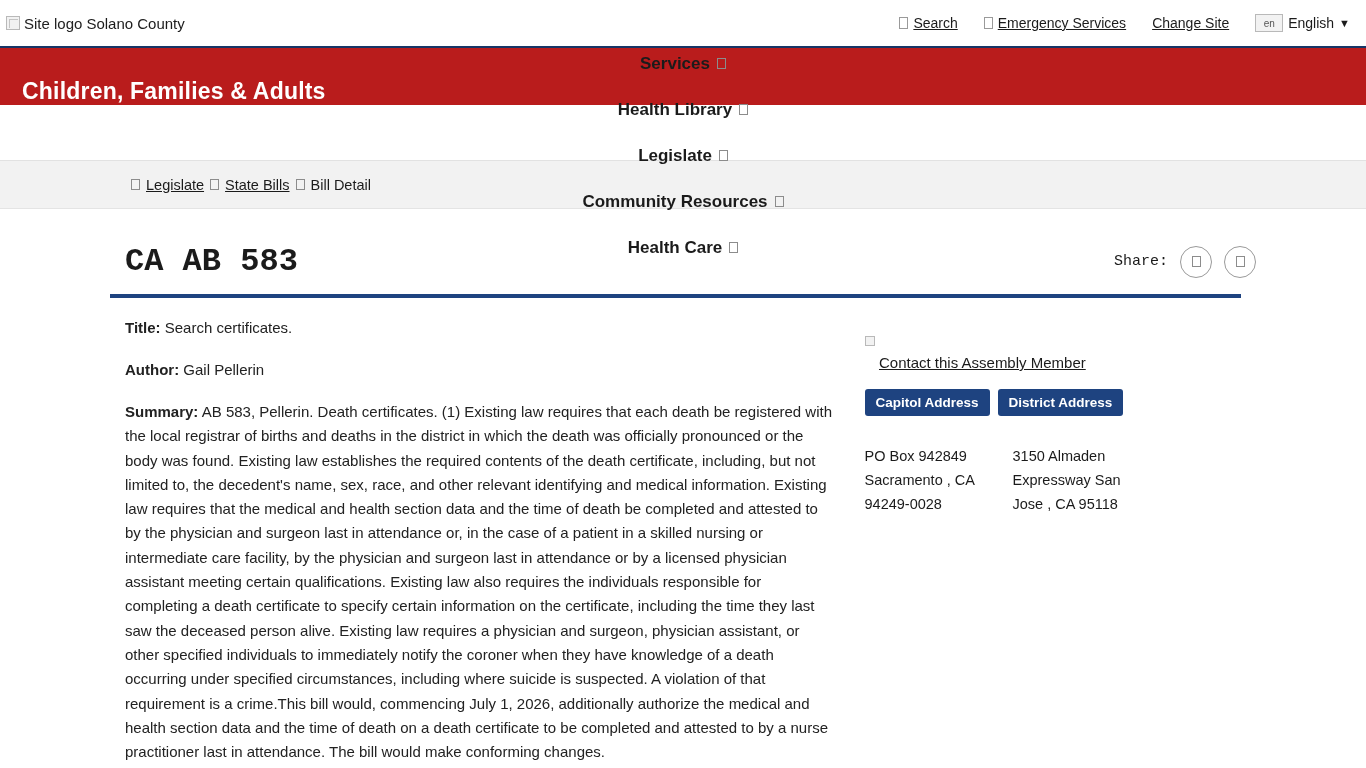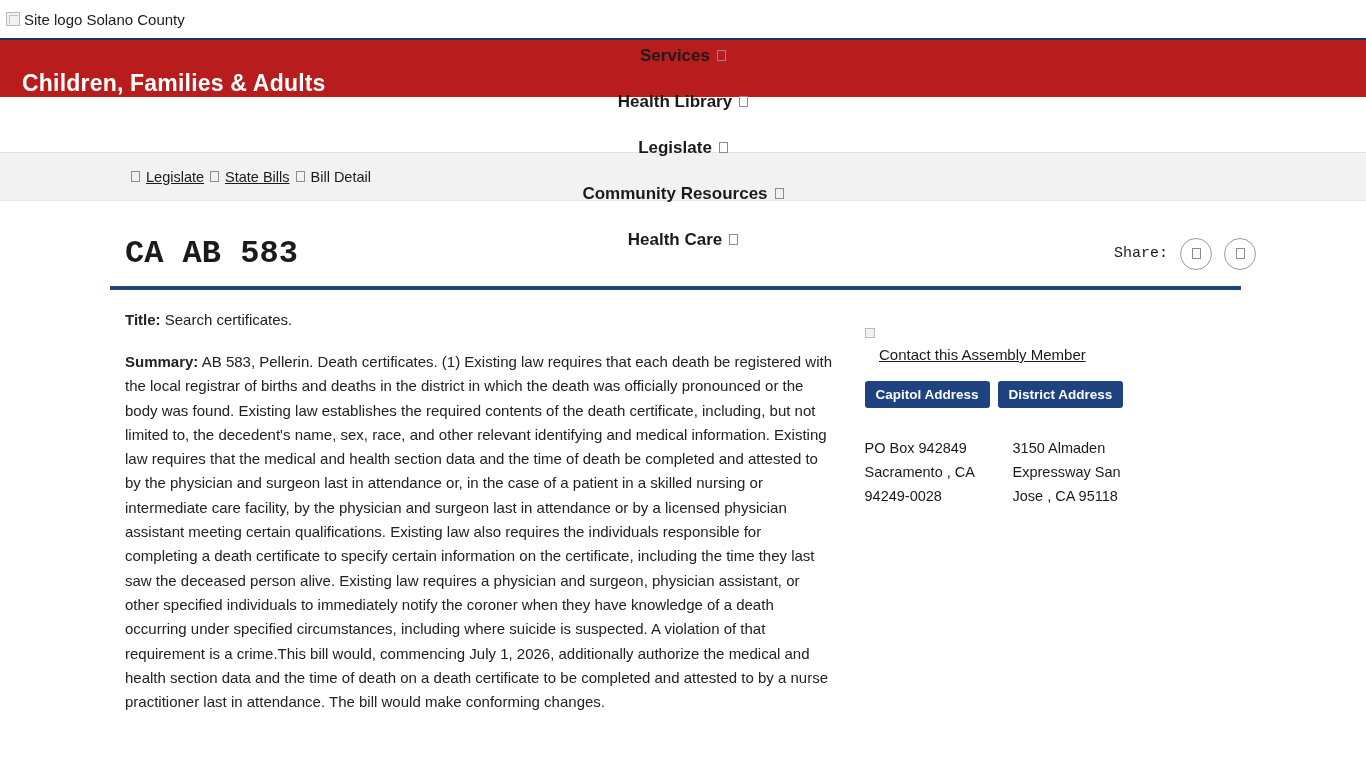--- a/index.html
+++ b/index.html
@@ -9,21 +9,21 @@
     width: 1366px;
     height: 768px;
     overflow: hidden;
     background: #ffffff;
     font-family: "Liberation Sans", sans-serif;
     color: #222222;
   }
 
   
   .topbar {
-    height: 38px;
+    height: 46px;
     background: #ffffff;
     display: flex;
     align-items: center;
     padding: 0 12px 0 0;
     position: relative;
   }
   .logo-wrap {
     display: flex;
     align-items: center;
     font-size: 15px;
@@ -272,20 +272,38 @@
 </head>
 <body>
 
 <div class="topbar">
   <div class="logo-wrap">
     <span class="broken-img"></span>
     <span>Site logo</span>
     <span class="logo-text">Solano County</span>
   </div>
 
+  <div class="top-right">
+    <a class="top-link">
+      <span class="glyph"></span>
+      <span class="label">Search</span>
+    </a>
+    <a class="top-link">
+      <span class="glyph"></span>
+      <span class="label">Emergency Services</span>
+    </a>
+    <a class="top-link underlined">
+      <span>Change Site</span>
+    </a>
+    <div class="lang">
+      <span class="flag">en</span>
+      <span>English</span>
+      <span class="caret">▼</span>
+    </div>
+  </div>
 </div>
 
 <div class="title-band">
   <h1>Children, Families &amp; Adults</h1>
 </div>
 
 <nav class="mainnav">
   <a class="navitem">
     <span>Home</span>
   </a>
@@ -336,20 +354,24 @@
   </div>
 
   <div class="rule"></div>
 
   <div class="cols">
     <div class="leftcol">
       <div class="field">
         <b>Title:</b>
         <span>Search certificates.</span>
       </div>
+      <div class="field">
+        <b>Author:</b>
+        <span>Gail Pellerin</span>
+      </div>
       <div class="summary">
         <b>Summary:</b>
         <span>AB 583, Pellerin. Death certificates. (1) Existing law requires that each death be registered with the local registrar of births and deaths in the district in which the death was officially pronounced or the body was found. Existing law establishes the required contents of the death certificate, including, but not limited to, the decedent's name, sex, race, and other relevant identifying and medical information. Existing law requires that the medical and health section data and the time of death be completed and attested to by the physician and surgeon last in attendance or, in the case of a patient in a skilled nursing or intermediate care facility, by the physician and surgeon last in attendance or by a licensed physician assistant meeting certain qualifications. Existing law also requires the individuals responsible for completing a death certificate to specify certain information on the certificate, including the time they last saw the deceased person alive. Existing law requires a physician and surgeon, physician assistant, or other specified individuals to immediately notify the coroner when they have knowledge of a death occurring under specified circumstances, including where suicide is suspected. A violation of that requirement is a crime.This bill would, commencing July 1, 2026, additionally authorize the medical and health section data and the time of death on a death certificate to be completed and attested to by a nurse practitioner last in attendance. The bill would make conforming changes.</span>
       </div>
     </div>
 
     <div class="rightcol">
       <span class="rep-photo"></span>
       <a class="contact-link">Contact this Assembly Member</a>
 

